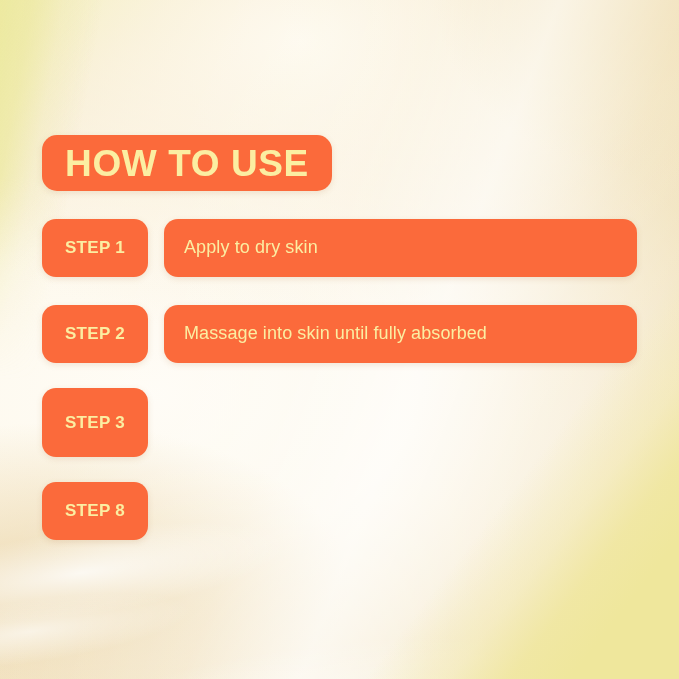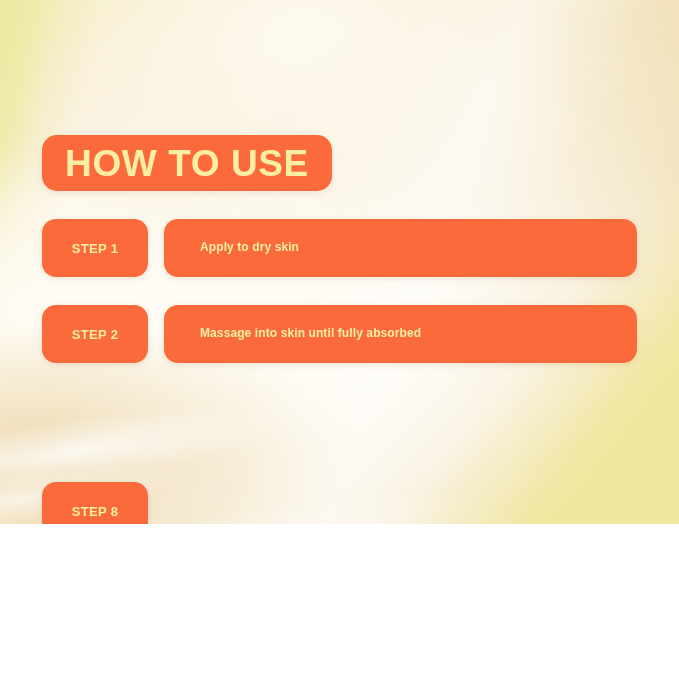--- a/index.html
+++ b/index.html
@@ -7,21 +7,21 @@
     padding: 0;
     background: #ffffff;
   }
   body {
     font-family: "Liberation Sans", sans-serif;
   }
 
   #poster {
     position: relative;
     width: 679px;
-    height: 524px;
+    height: 679px;
     overflow: hidden;
     background: #86efac;
   }
 
   
   .bg-layer {
     position: absolute;
     inset: 0;
     pointer-events: none;
   }
@@ -151,38 +151,38 @@
 
   .step-pill {
     left: 42px;
     width: 106px;
     display: flex;
     align-items: center;
     justify-content: center;
   }
   .step-label {
     color: #fbeea2;
-    font-size: 13px;
+    font-size: 17px;
     font-weight: bold;
     letter-spacing: 0.3px;
     white-space: nowrap;
   }
 
   .body-pill {
     left: 164px;
     width: 473px;
     display: flex;
     align-items: center;
   }
   .body-text {
     color: #fbeea2;
-    font-size: 12px;
-    font-weight: bold;
+    font-size: 18px;
+    font-weight: normal;
     line-height: 1.42;
-    padding: 0 0 0 36px;
+    padding: 0 0 0 20px;
     letter-spacing: 0.1px;
   }
 
   
   .row1 { top: 219px; height: 58px; }
   .row2 { top: 305px; height: 58px; text-align: right; }
   .row3 { top: 388px; height: 69px; }
   .row4 { top: 482px; height: 58px; }
 </style>
 </head>
@@ -213,19 +213,22 @@
       <span class="body-text">Apply to dry skin</span>
     </div>
 
     <div class="pill step-pill row2">
       <span class="step-label">STEP 2</span>
     </div>
     <div class="pill body-pill row2">
       <span class="body-text">Massage into skin until fully absorbed</span>
     </div>
 
+    <div class="pill step-pill row3">
+      <span class="step-label">STEP 3</span>
+    </div>
 
     <div class="pill step-pill row4">
       <span class="step-label">STEP 8</span>
     </div>
 
   </div>
 </div>
 
 </body></html>

